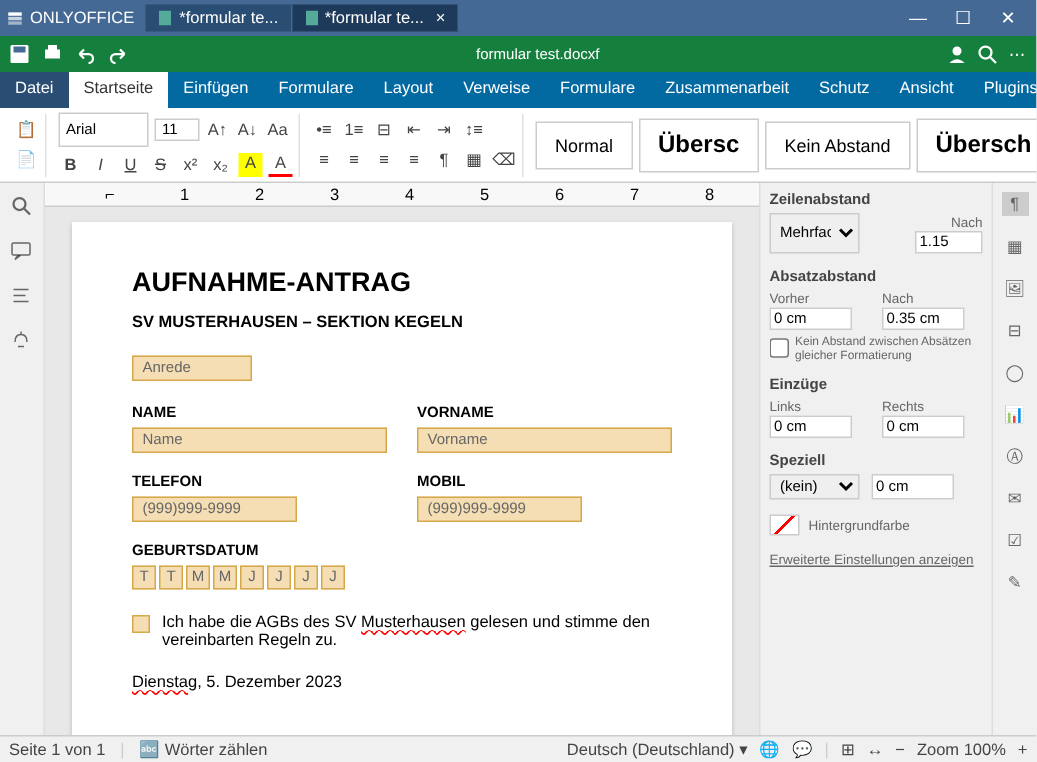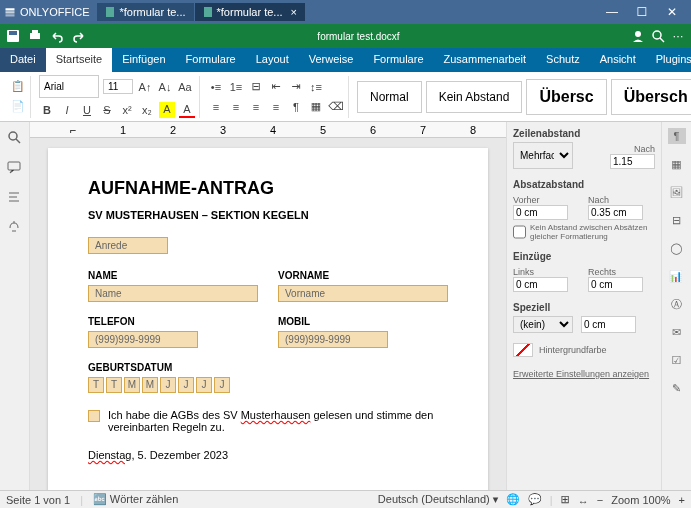--- a/index.html
+++ b/index.html
@@ -201,22 +201,22 @@
       <span class="rb-btn">≡</span>
       <span class="rb-btn">≡</span>
       <span class="rb-btn">≡</span>
       <span class="rb-btn">¶</span>
       <span class="rb-btn">▦</span>
       <span class="rb-btn">⌫</span>
     </div>
   </div>
   <div class="ribbon-group" style="flex-direction:row;align-items:center;">
     <div class="style-btn">Normal</div>
+    <div class="style-btn big">Übersc</div>
     <div class="style-btn">Kein Abstand</div>
-    <div class="style-btn big">Übersc</div>
     <div class="style-btn big">Übersch</div>
 
   </div>
 </div>
 
 <div class="main-area">
   <div class="left-sidebar">
     <span class="sb-icon">
         <svg width="14" height="14" viewBox="0 0 14 14">
           <circle fill="none" stroke="#666" stroke-width="1.5" cx="6" cy="6" r="4"></circle>

